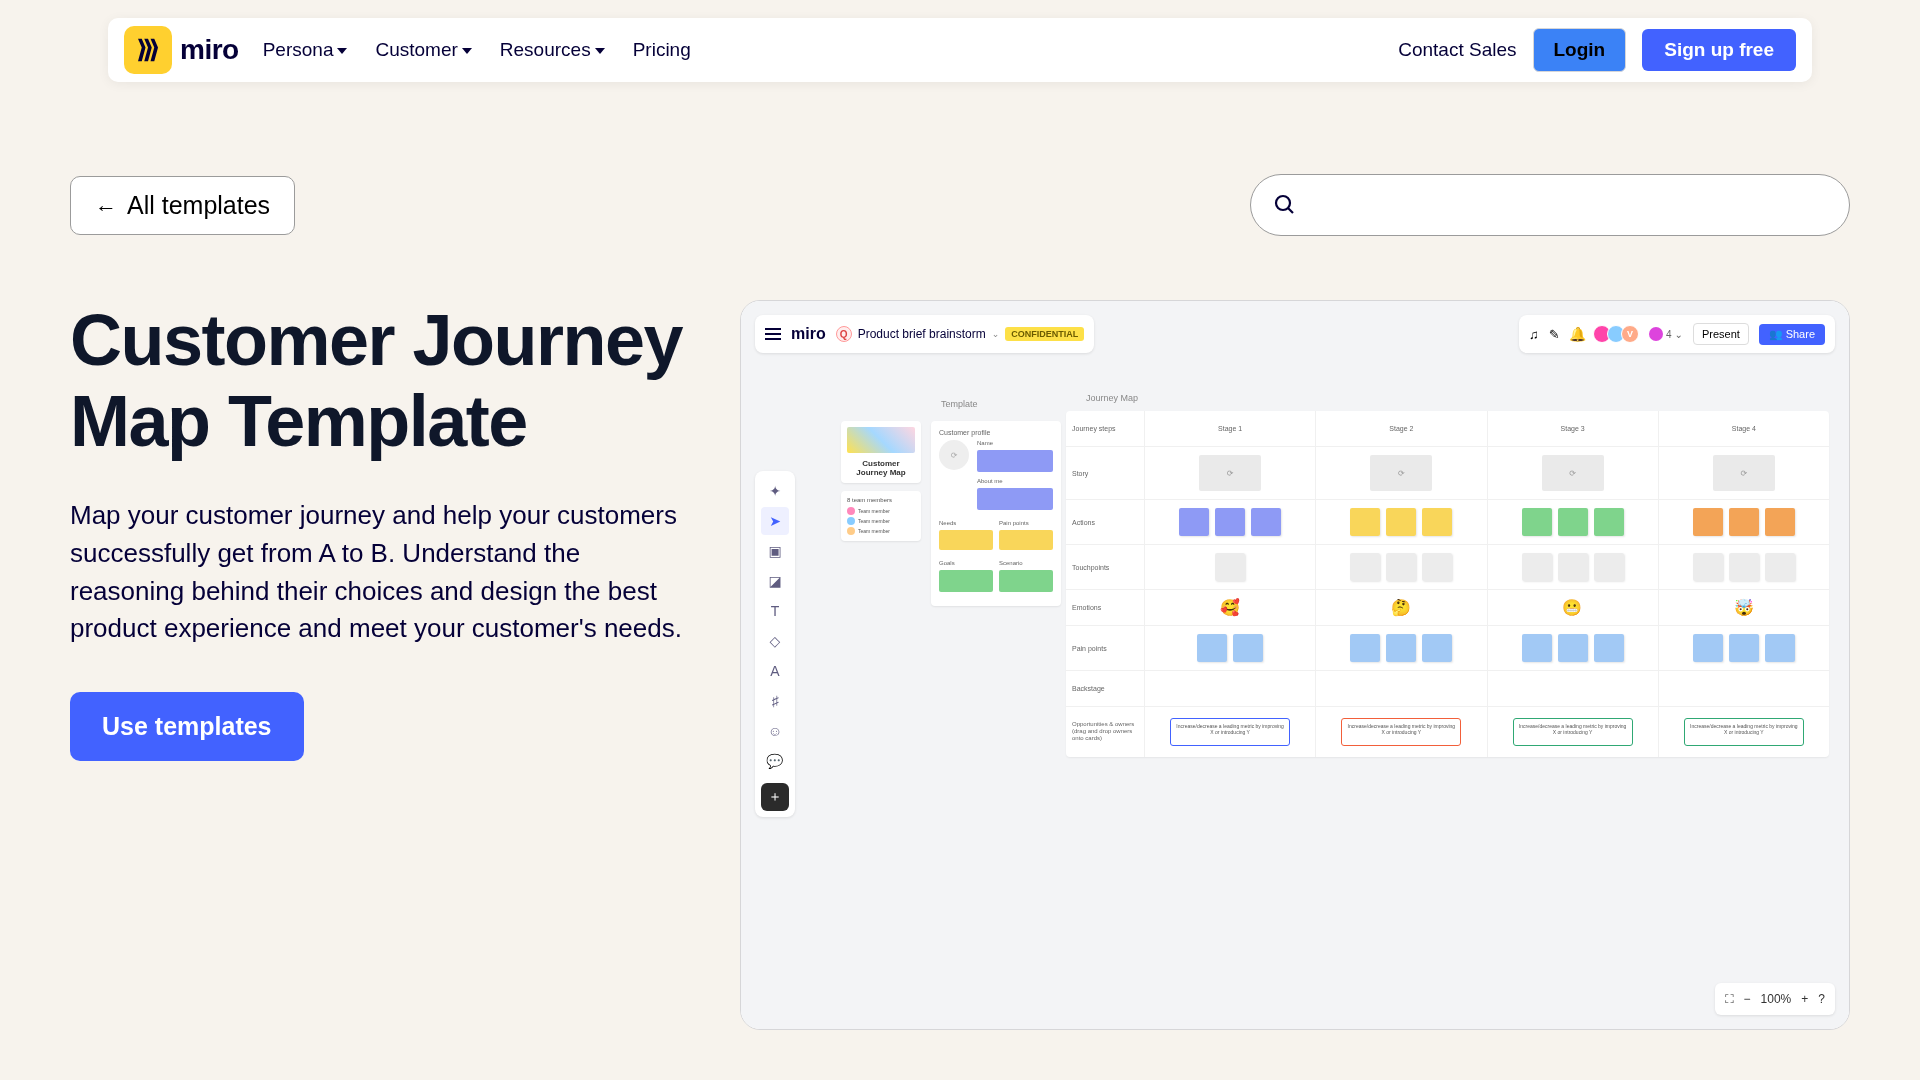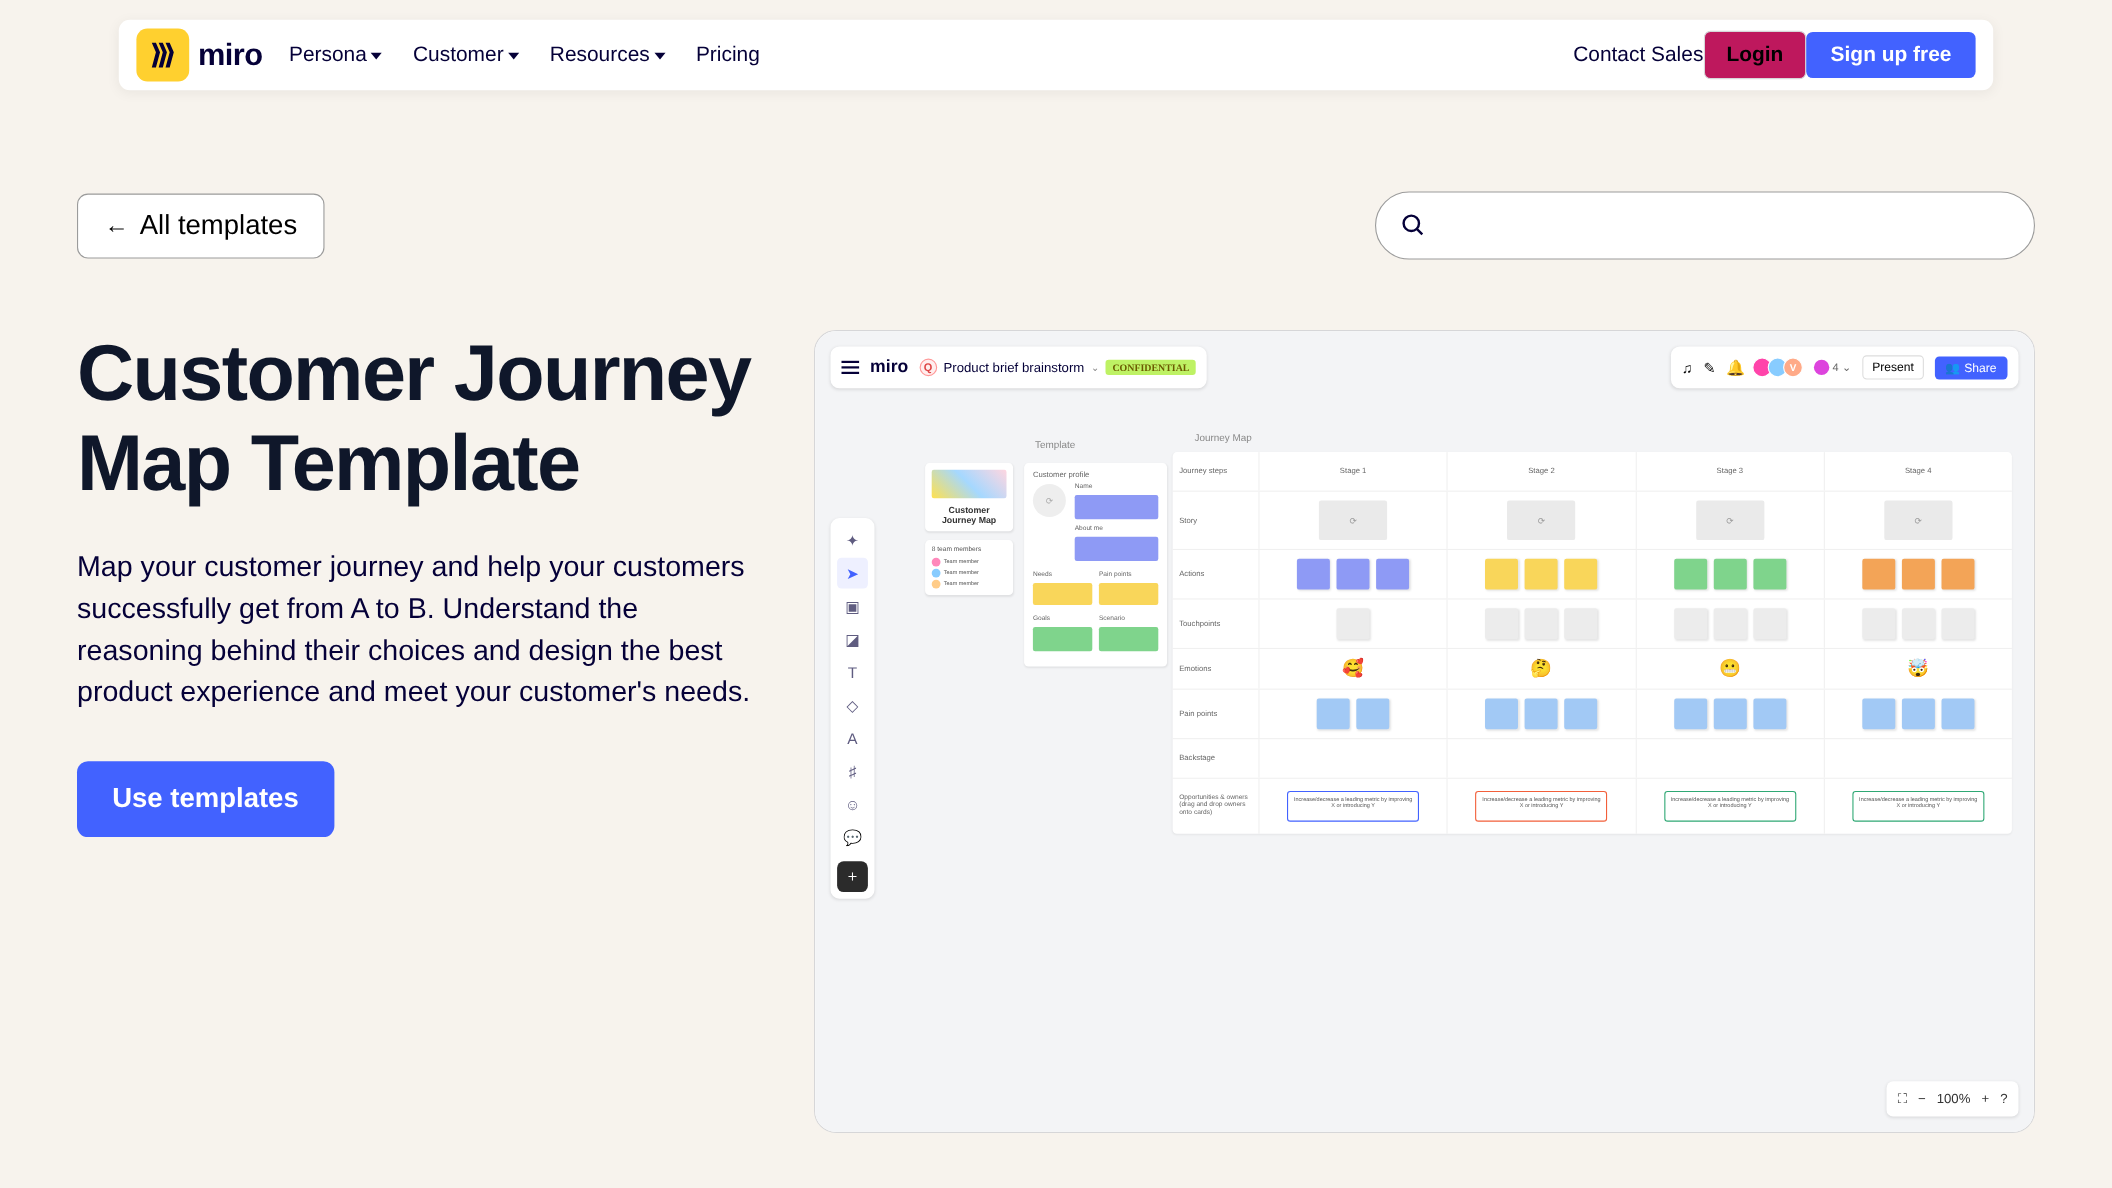--- a/index.html
+++ b/index.html
@@ -50,28 +50,28 @@
   cursor: pointer;
 }
 .chevron-down {
   width: 0; height: 0;
   border-left: 5px solid transparent;
   border-right: 5px solid transparent;
   border-top: 6px solid #050038;
   margin-top: 2px;
 }
 .nav-spacer { flex: 1; }
-.nav-right { display: flex; align-items: center; }
+.nav-right { display: flex; align-items: center; gap: 16px; }
 .contact-link { font-size: 19px; color: #050038; cursor: pointer; }
 .login-btn {
   font-size: 19px; font-weight: 600;
   padding: 10px 20px;
   border: 1px solid #d6d6d8;
   border-radius: 6px;
-  background: #be185d;
+  background: #3b82f6;
   cursor: pointer;
 }
 .signup-btn {
   font-size: 19px; font-weight: 600;
   padding: 10px 22px;
   border: none;
   border-radius: 6px;
   background: #4262ff;
   color: #fff;
   cursor: pointer;
@@ -197,21 +197,21 @@
   box-shadow: 0 1px 3px rgba(0,0,0,0.1);
   display: flex; align-items: center;
   padding: 0 10px;
   gap: 10px;
 }
 .hamburger { width: 16px; height: 12px; display: flex; flex-direction: column; justify-content: space-between; }
 .hamburger span { height: 2px; background:#050038; }
 .prev-logo { font-weight: 700; font-size: 16px; color:#050038; }
 .board-title { font-size: 12px; color:#050038; display:flex; align-items:center; gap:6px;}
 .q-circle { width:16px;height:16px;border-radius:50%;background:#fee;border:1px solid #f99;display:flex;align-items:center;justify-content:center;color:#d44;font-size:10px;font-weight:700;}
-.conf-badge { font-size:9px; background:#bef264; color:#6b5b00; padding:2px 6px; border-radius:3px; font-weight:700;font-family:Liberation Serif, serif;}
+.conf-badge { font-size:9px; background:#fde047; color:#6b5b00; padding:2px 6px; border-radius:3px; font-weight:700;}
 .prev-topright {
   position:absolute; top:14px; right:14px; height:38px;
   background:#fff; border-radius:8px; box-shadow:0 1px 3px rgba(0,0,0,0.1);
   display:flex; align-items:center; padding:0 10px; gap:10px;
 }
 .bell-icon { font-size:14px; }
 .avatars { display:flex; }
 .avatar { width:18px;height:18px;border-radius:50%;margin-left:-4px;border:1.5px solid #fff;}
 .avatar:nth-child(1){background:#f4a;}
 .avatar:nth-child(2){background:#8cf;}

